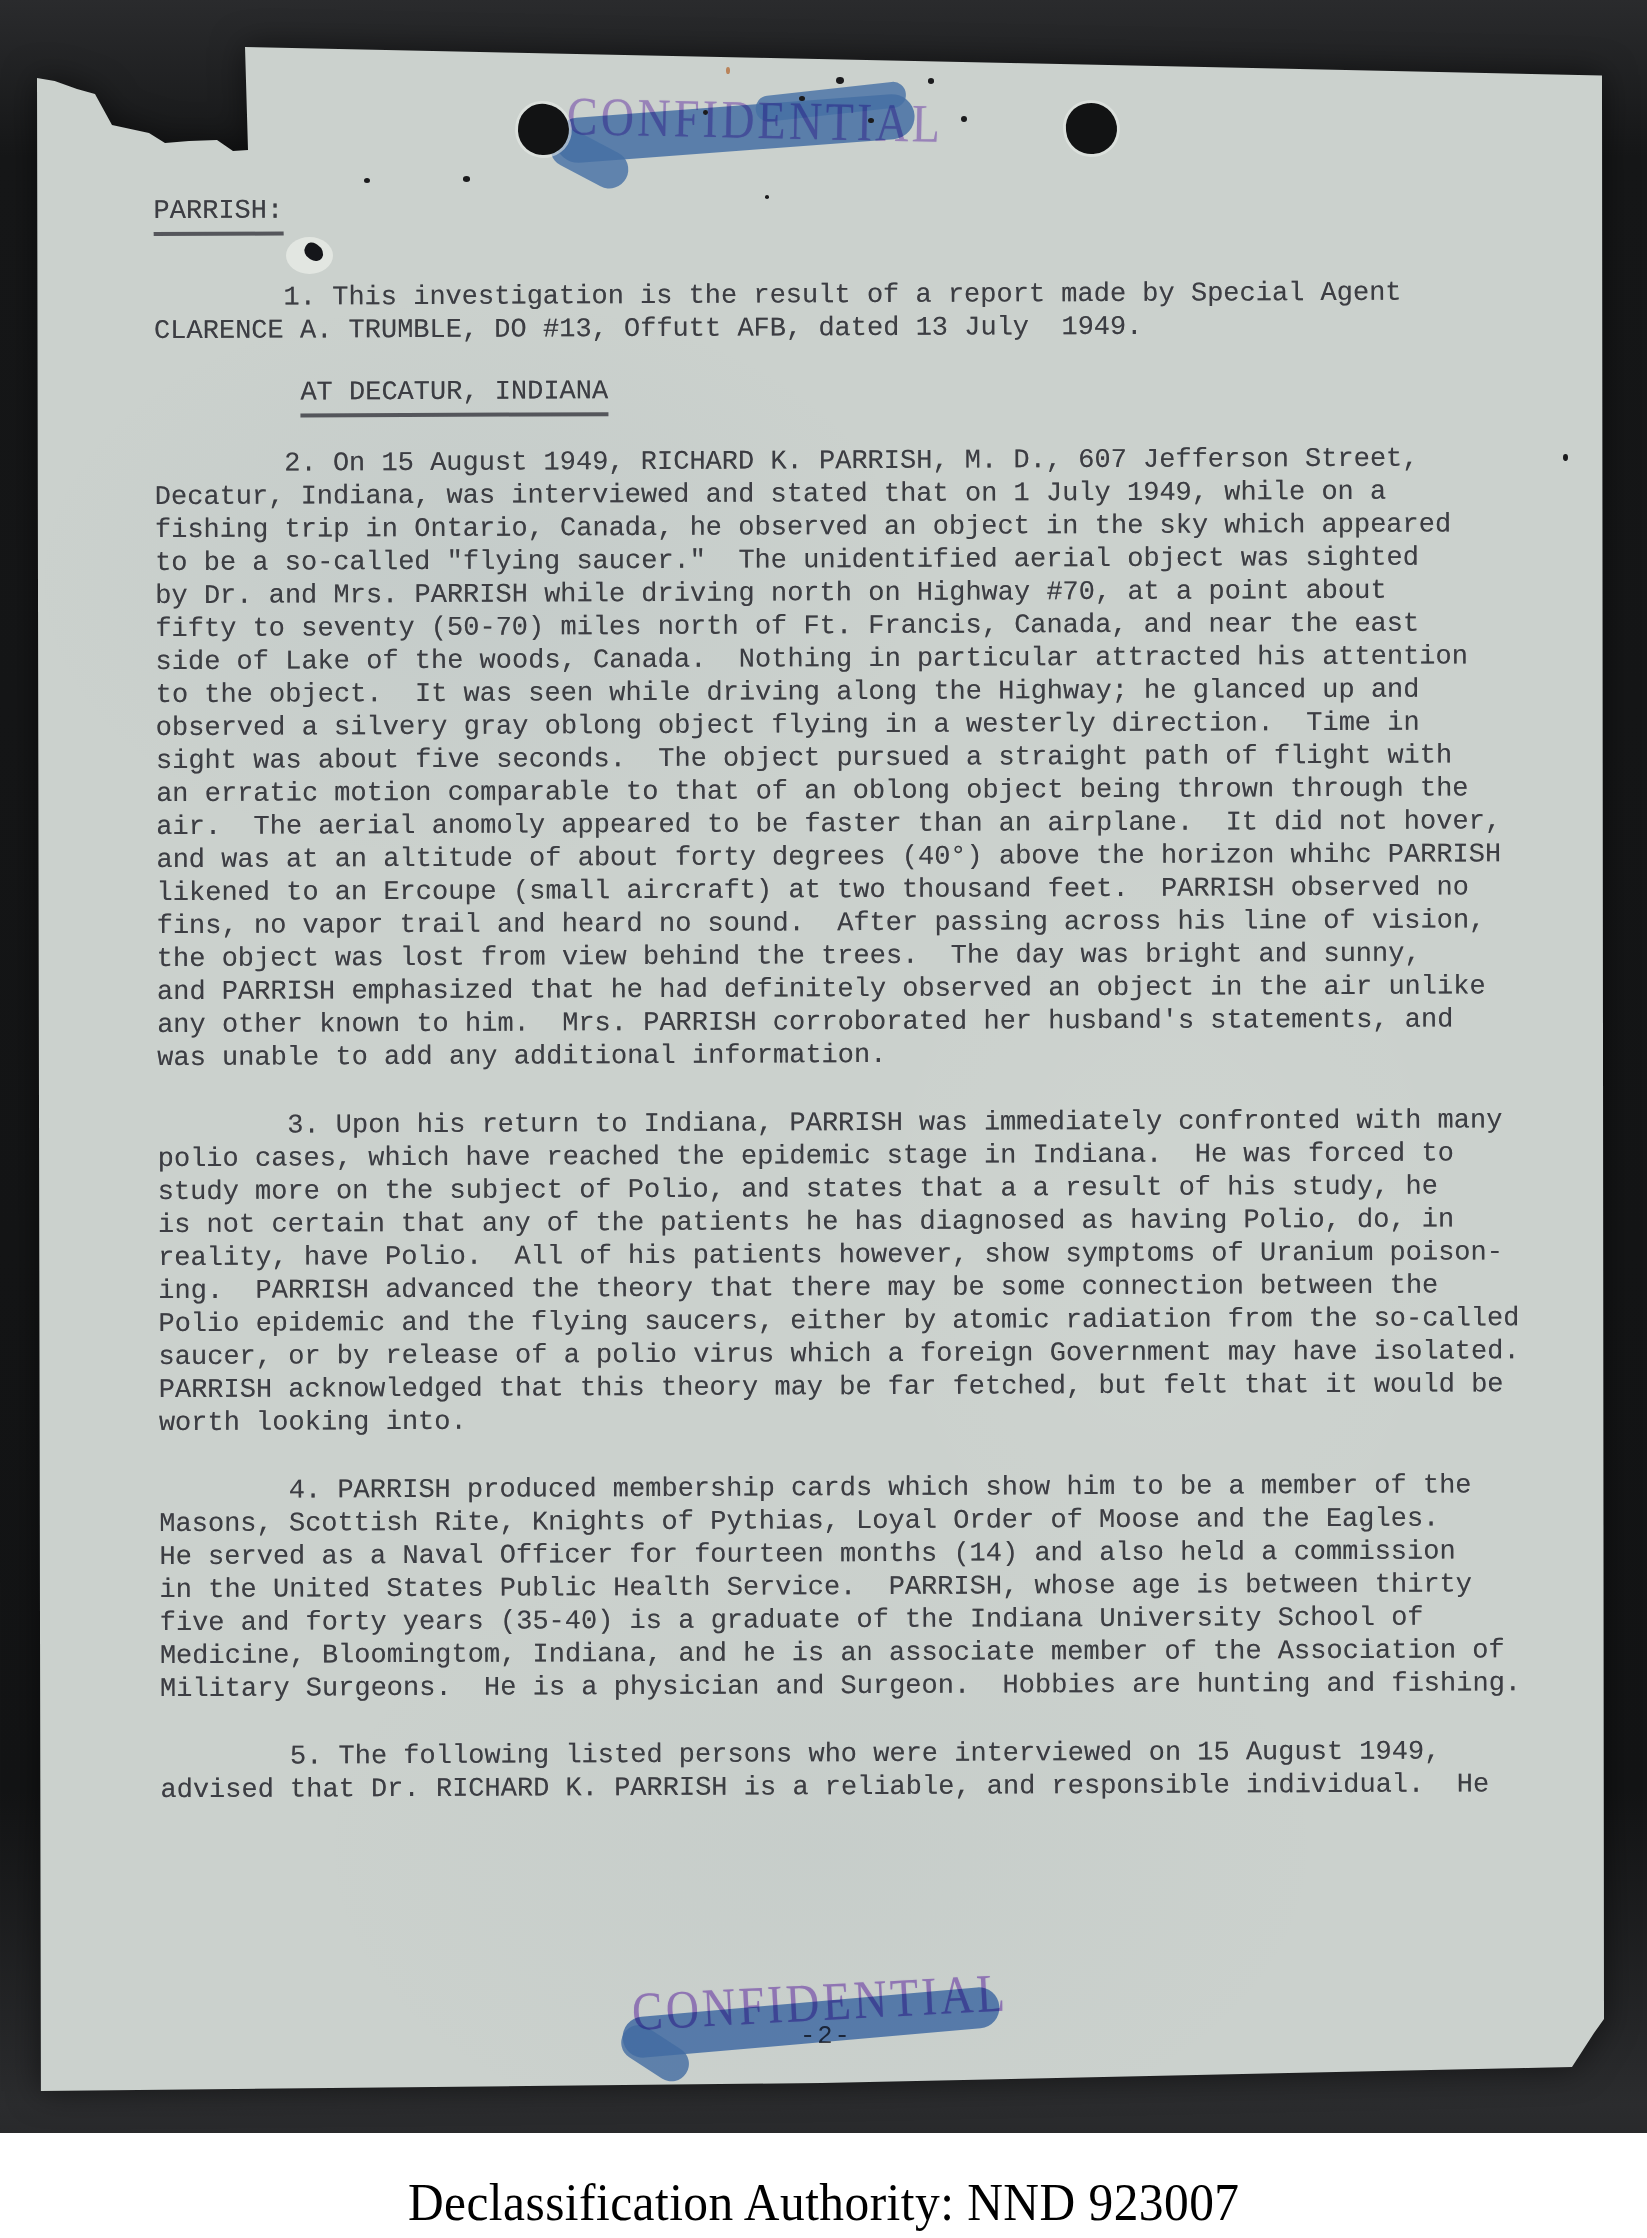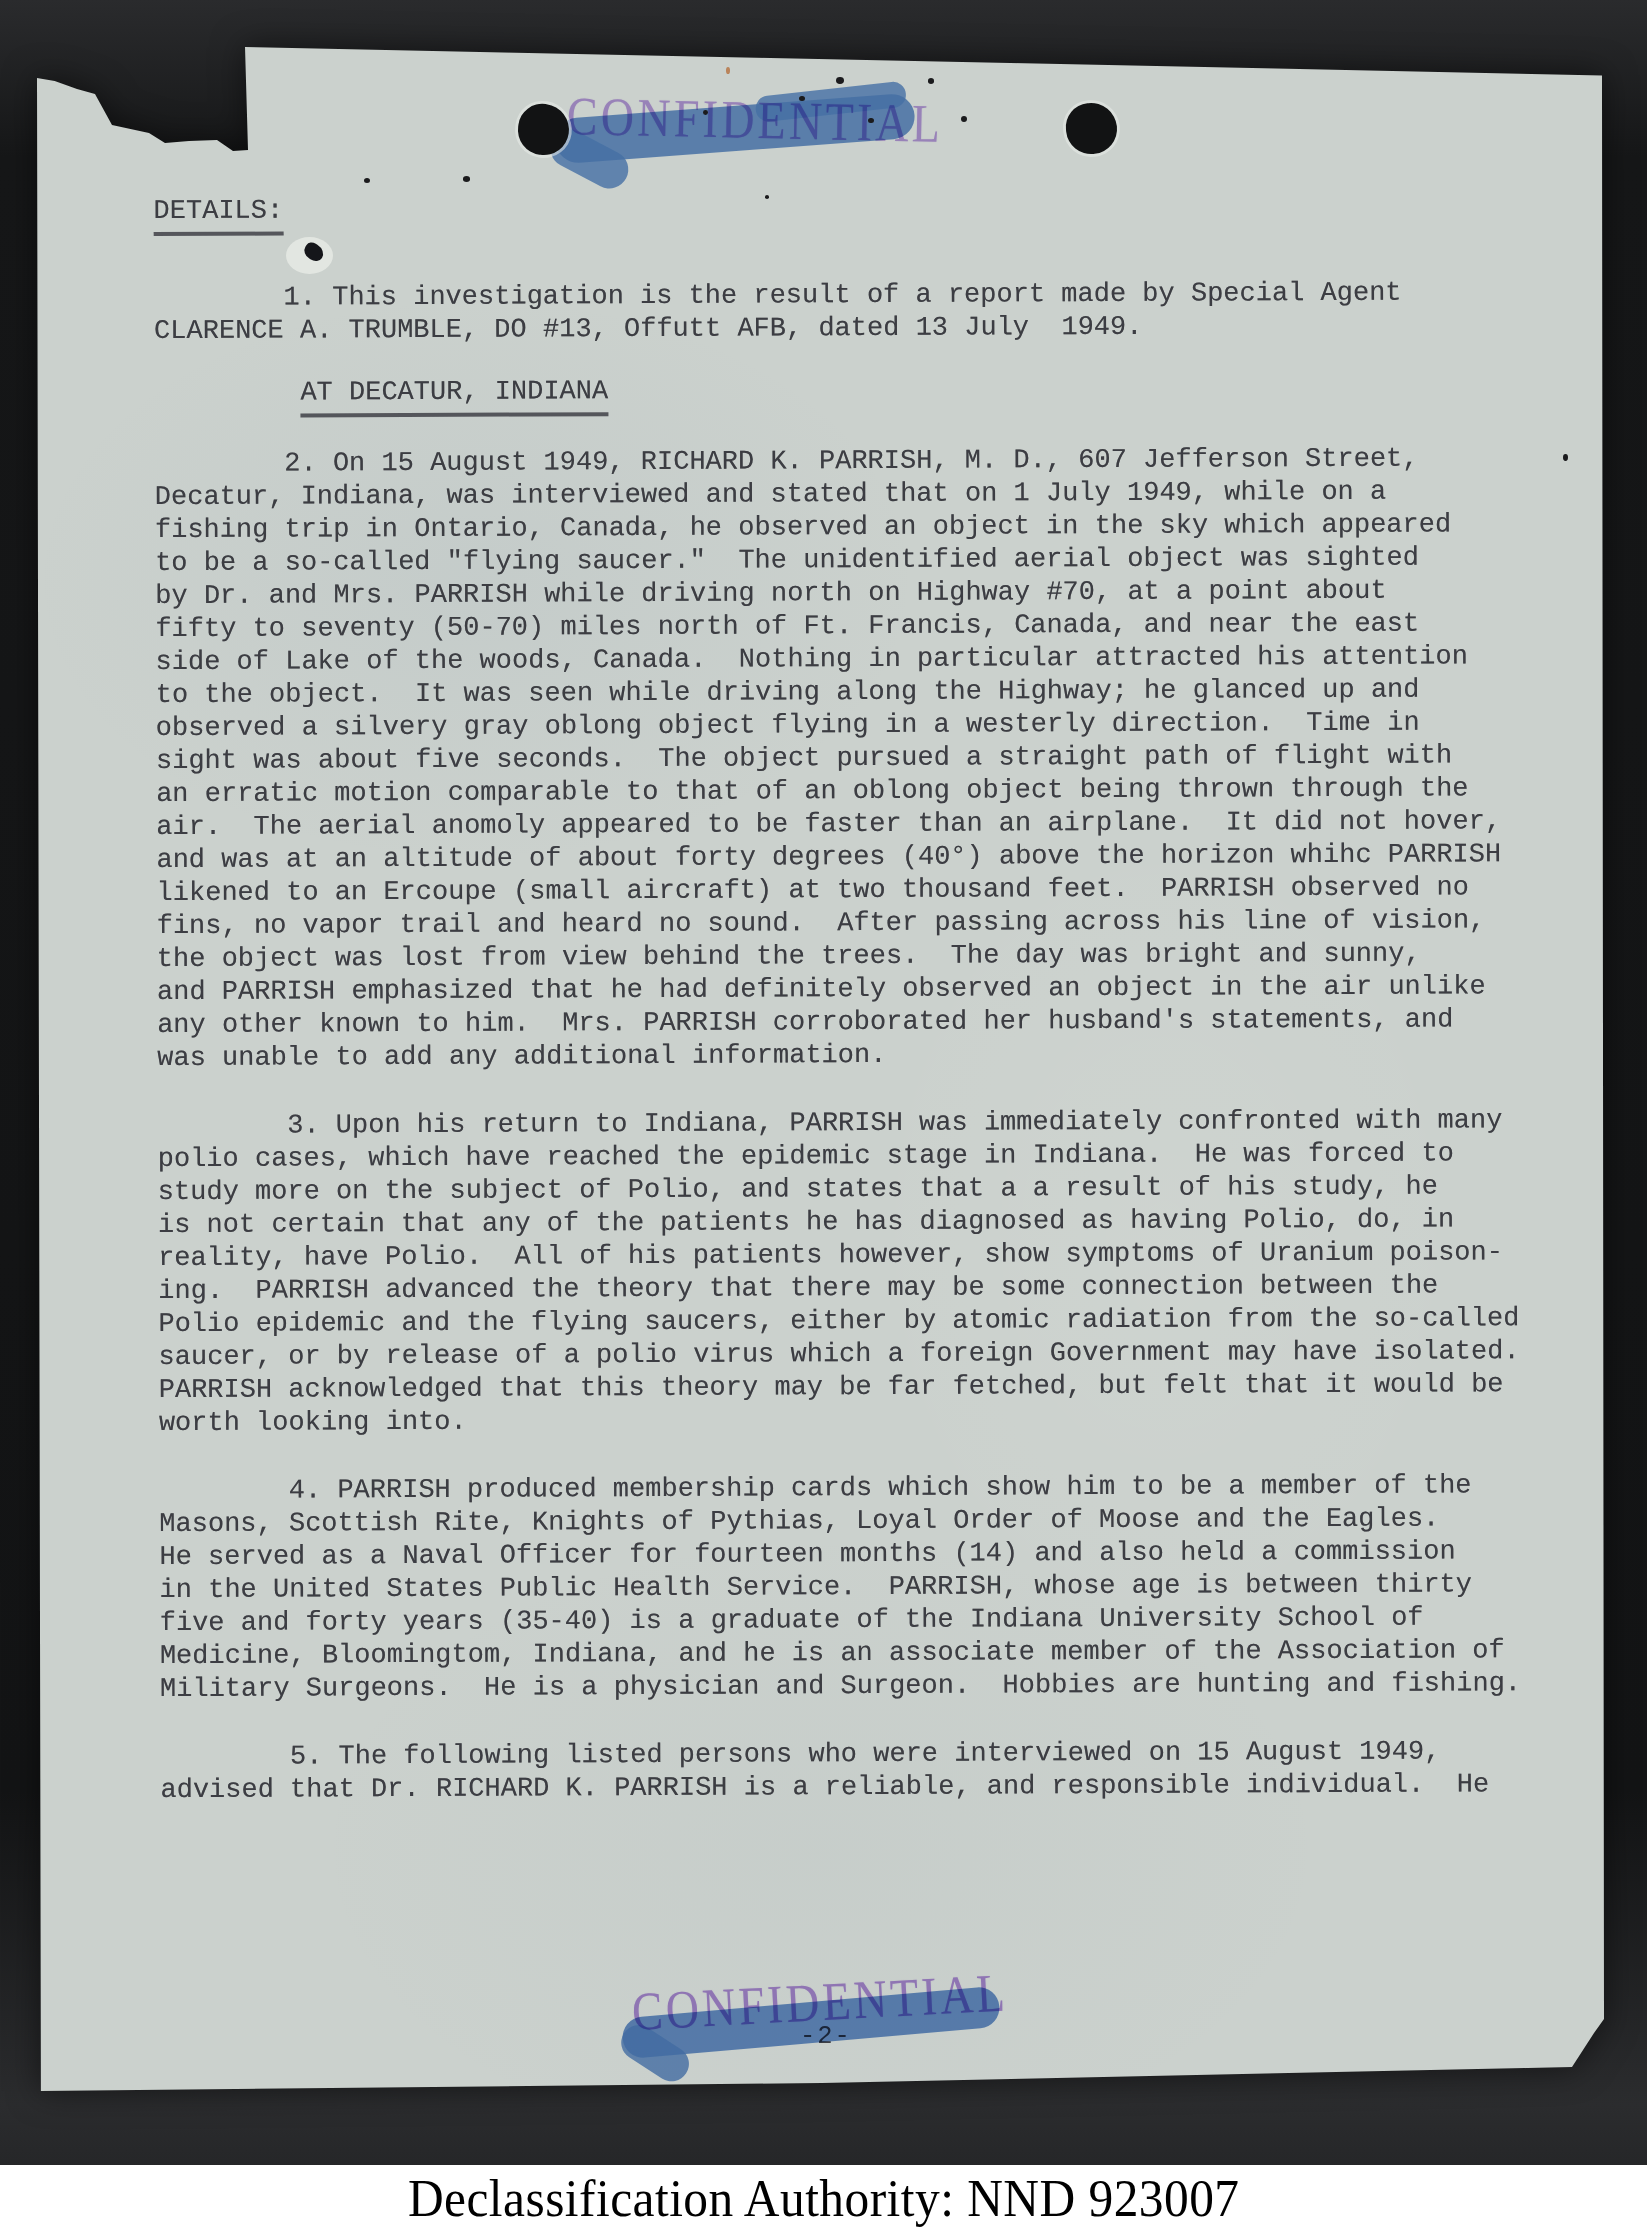--- a/index.html
+++ b/index.html
@@ -53,35 +53,35 @@
     border-radius:48% 52% 50% 50%;box-shadow:0 0 0 2.9px rgba(233,237,233,.55);}
   .hole-left{left:481px;top:57px;transform:rotate(8deg);}
   .hole-right{left:1029px;top:56px;transform:rotate(-6deg);}
   .speck{position:absolute;background:#1b1b1d;border-radius:50%;}
   .blob-halo{position:absolute;left:249px;top:190px;width:47px;height:37px;background:#e2e6e1;
     border-radius:50%;}
   .blob{position:absolute;left:267px;top:197px;width:19.6px;height:15.7px;background:#15161a;
     border-radius:40% 60% 50% 55%;transform:rotate(32deg);}
   .speck-orange{position:absolute;left:689px;top:19.6px;width:4.4px;height:7.4px;
     background:#b5713f;border-radius:50%;opacity:.8;}
-  .footer{position:absolute;left:0;bottom:0;width:100%;height:74px;background:#ffffff;
-    display:flex;align-items:center;justify-content:center;}
+  .footer{position:absolute;left:0;bottom:0;width:100%;height:106px;background:#ffffff;
+    display:flex;align-items:flex-end;justify-content:center;}
   .footer span{font-family:"Liberation Serif",serif;font-size:52px;color:#000;
     transform:scaleX(.95);letter-spacing:0.5px;padding-bottom:6.9px;}
 </style>
 </head>
 <body>
 
 <div class="screen">
 
   <div class="paper-wrap">
     <div class="paper">
 
       <div class="text-col">
-        <div class="h-wrap"><span class="uline">DETAILS:</span></div>
+        <div class="h-wrap"><span class="uline">PARRISH:</span></div>
         <pre class="para mt-p1">        1. This investigation is the result of a report made by Special Agent
 CLARENCE A. TRUMBLE, DO #13, Offutt AFB, dated 13 July  1949.</pre>
         <div class="h-wrap h2-wrap mt-h2"><span class="uline">AT DECATUR, INDIANA</span></div>
         <pre class="para mt-p2">        2. On 15 August 1949, RICHARD K. PARRISH, M. D., 607 Jefferson Street,
 Decatur, Indiana, was interviewed and stated that on 1 July 1949, while on a
 fishing trip in Ontario, Canada, he observed an object in the sky which appeared
 to be a so-called "flying saucer."  The unidentified aerial object was sighted
 by Dr. and Mrs. PARRISH while driving north on Highway #70, at a point about
 fifty to seventy (50-70) miles north of Ft. Francis, Canada, and near the east
 side of Lake of the woods, Canada.  Nothing in particular attracted his attention

